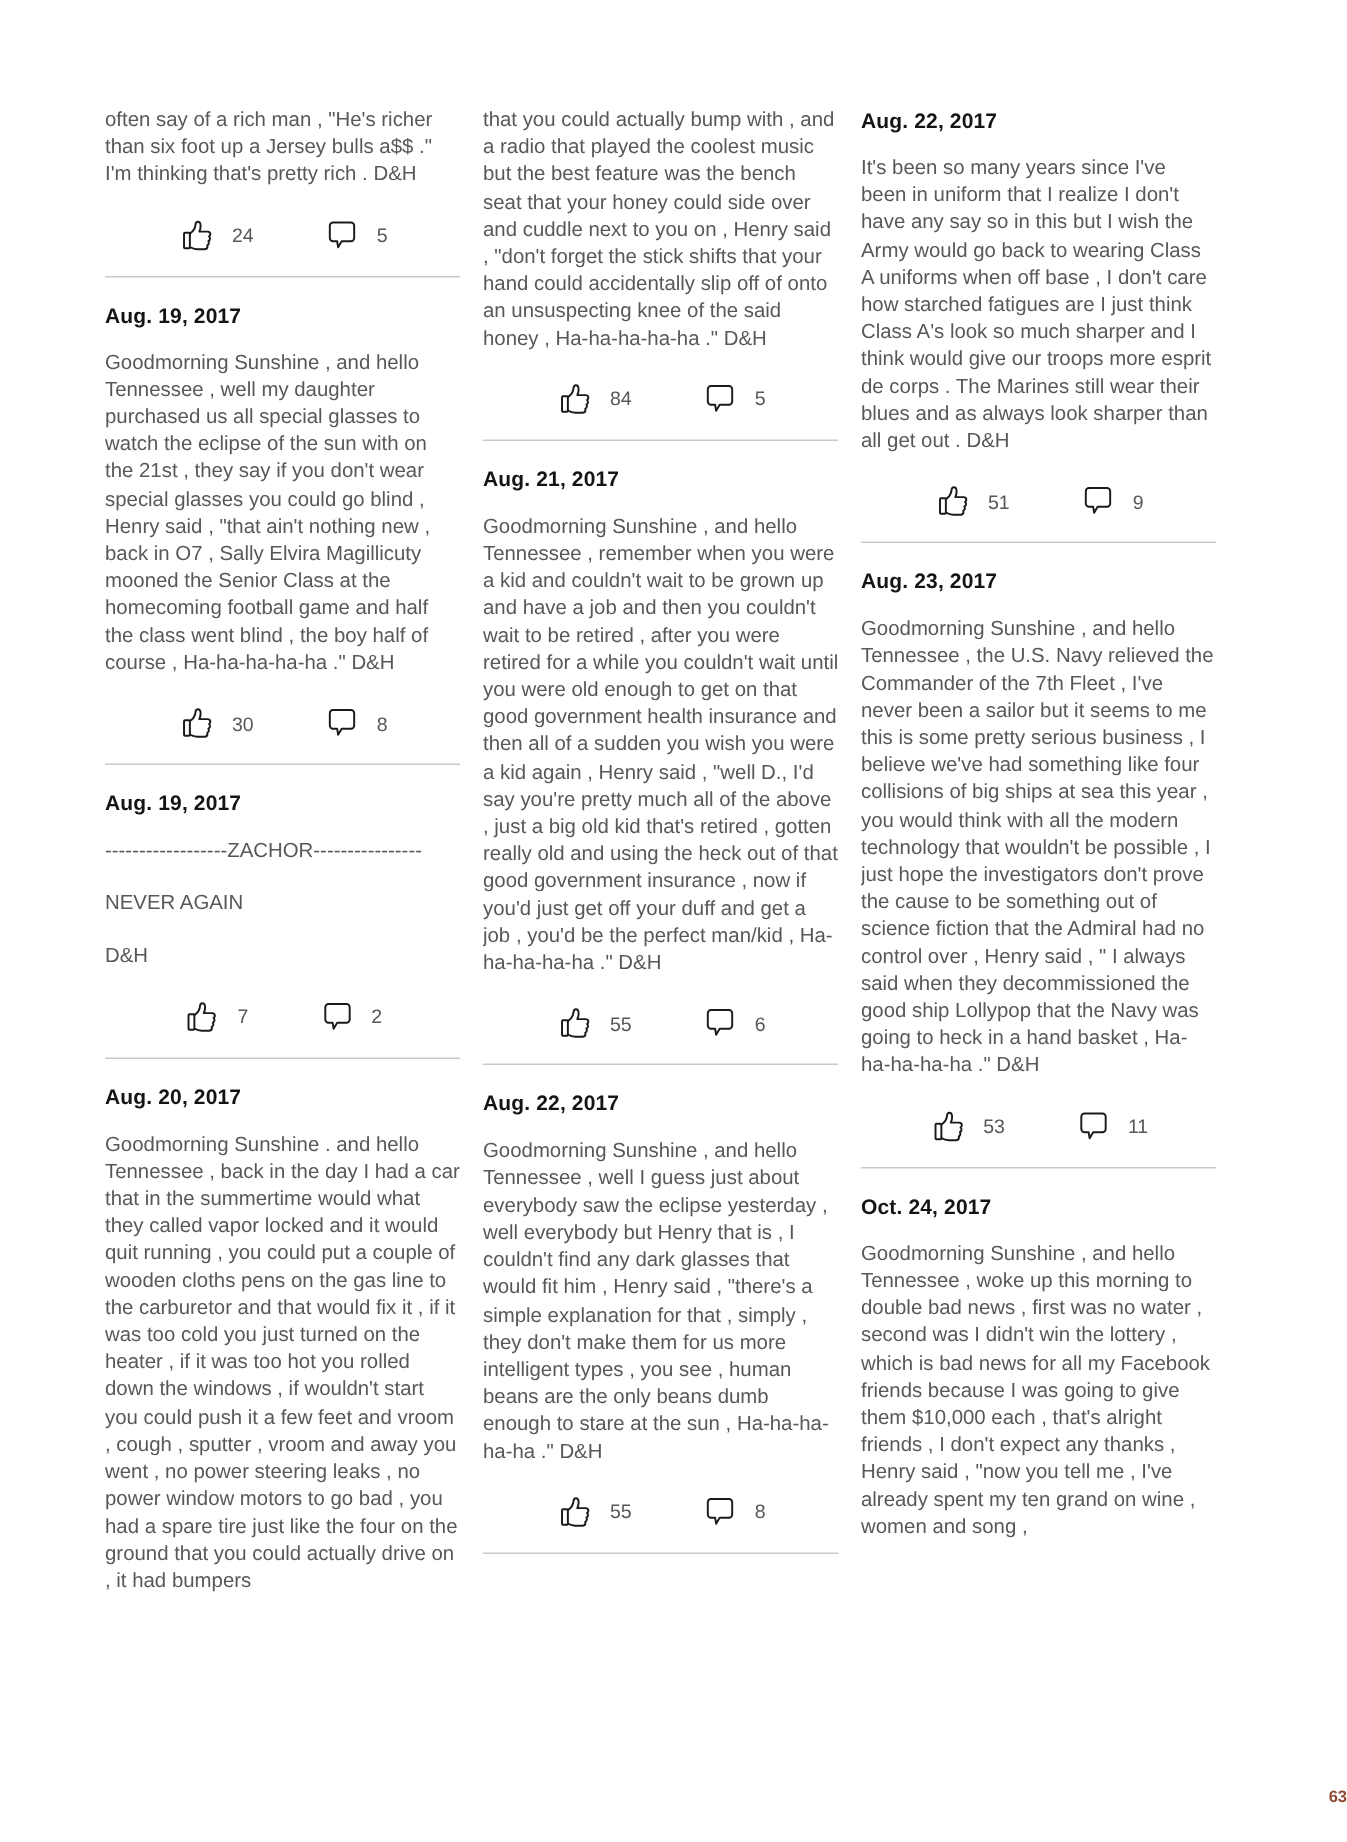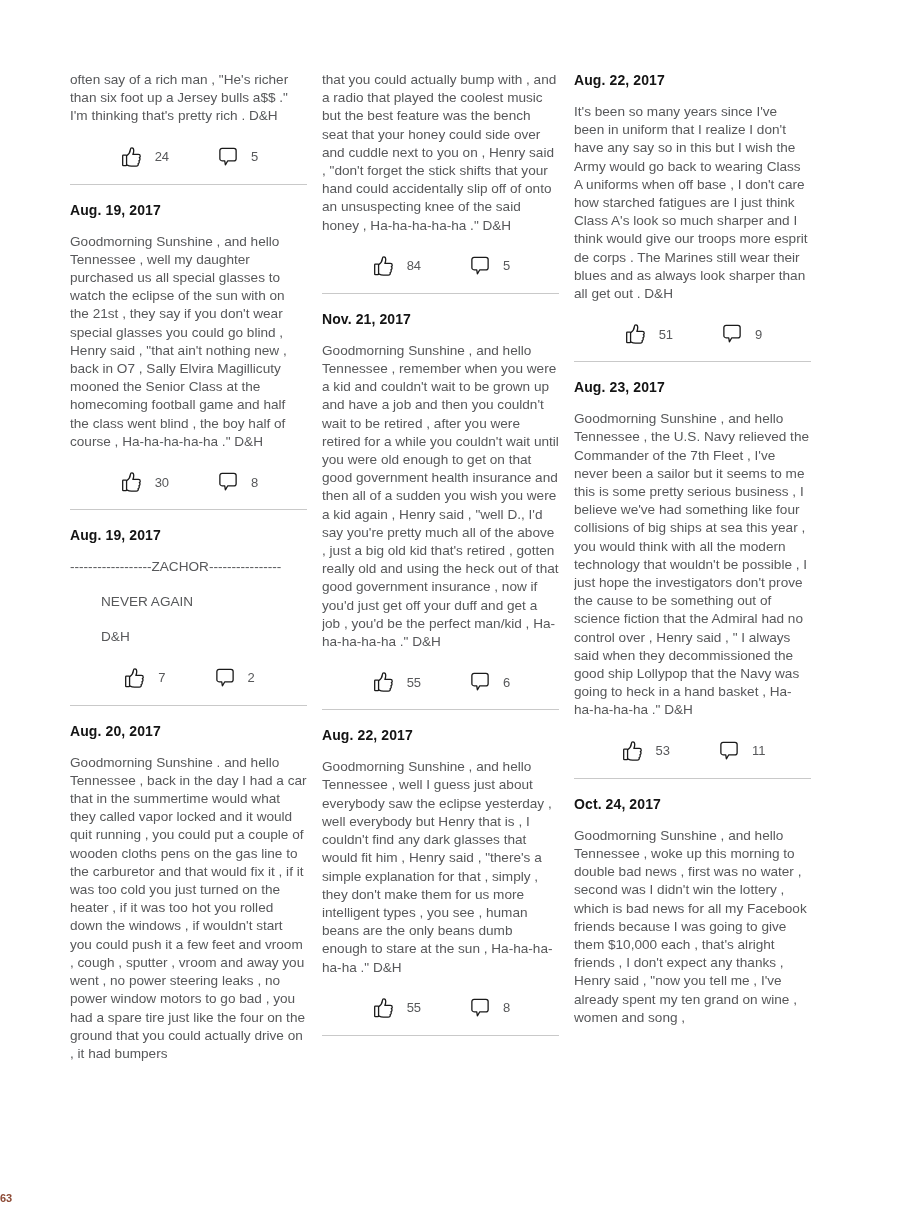--- a/index.html
+++ b/index.html
@@ -11,34 +11,34 @@
     position:absolute;top:71px;left:70px;display:flex;gap:15px;height:1094px;overflow:hidden;
   }
   .column{flex:0 0 237px;width:237px;overflow:hidden;}
   .post-date{
     font-size:14px;font-weight:bold;color:#141414;margin:17px 0 15px 0;letter-spacing:.1px;
   }
   .column .post:first-child .post-date{margin-top:1px;}
   .post-body p{
     margin:0;font-size:13.6px;line-height:18.2px;color:#57585a;
   }
-  .post-body p + p{margin-top:17px;margin-left:31px;}
+  .post-body p + p{margin-top:17px;}
   .engagement{
     display:flex;align-items:flex-end;justify-content:center;gap:46px;
     margin:14px 0 0 0;height:30px;
   }
   .eng-group{display:inline-flex;align-items:center;gap:10px;}
   .eng-icon{width:26px;height:26px;display:inline-block;}
   .eng-icon svg{width:26px;height:26px;display:block;}
   .count{font-size:13px;color:#57585a;}
   hr.divider{
     border:none;border-top:1px solid #c9c9c9;margin:14px 0 0 0;
   }
   .page-number{
-    position:absolute;bottom:24px;left:0;width:100%;text-align:left;
+    position:absolute;bottom:24px;left:0;width:100%;text-align:right;
     font-size:11px;font-weight:bold;color:#8d4a35;
   }
 </style>
 </head>
 <body>
 
 <div class="columns">
 
   <div class="column">
 
@@ -155,21 +155,21 @@
                 <path d="M4.5 6 C4.5 4.9 5.4 4 6.5 4 L17.5 4 C18.6 4 19.5 4.9 19.5 6 L19.5 13.5 C19.5 14.6 18.6 15.5 17.5 15.5 L11.8 15.5 L9.6 19.2 L9 15.5 L6.5 15.5 C5.4 15.5 4.5 14.6 4.5 13.5 Z"></path>
               </svg>
           </span>
           <span class="count">5</span>
         </span>
       </div>
       <hr class="divider">
     </article>
 
     <article class="post">
-      <h3 class="post-date">Nov. 21, 2017</h3>
+      <h3 class="post-date">Aug. 21, 2017</h3>
       <div class="post-body">
         <p>Goodmorning Sunshine , and hello Tennessee , remember when you were a kid and couldn't wait to be grown up and have a job and then you couldn't wait to be retired , after you were retired for a while you couldn't wait until you were old enough to get on that good government health insurance and then all of a sudden you wish you were a kid again , Henry said , "well D., I'd say you're pretty much all of the above , just a big old kid that's retired , gotten really old and using the heck out of that good government insurance , now if you'd just get off your duff and get a job , you'd be the perfect man/kid , Ha-ha-ha-ha-ha ." D&amp;H</p>
       </div>
       <div class="engagement">
         <span class="eng-group">
           <span class="eng-icon">
             <svg viewBox="0 0 24 24" fill="none" stroke="#1a1a1a" stroke-width="1.2" stroke-linejoin="round" stroke-linecap="round">
                 <path d="M7 10.8 C9 9.6 10.3 7.5 10.5 5.2 C10.6 4.1 11.1 3.5 11.9 3.5 C12.9 3.5 13.6 4.6 13.6 6.1 C13.6 7.2 13.3 8.5 12.8 9.6 L17.9 9.6 C18.9 9.6 19.6 10.3 19.6 11.2 C19.6 11.8 19.3 12.3 18.8 12.6 C19.2 12.9 19.4 13.4 19.4 13.9 C19.4 14.6 19 15.2 18.4 15.5 C18.6 15.8 18.7 16.1 18.7 16.5 C18.7 17.2 18.3 17.8 17.7 18.1 C17.8 18.3 17.8 18.5 17.8 18.7 C17.8 19.7 17 20.4 16 20.4 L11.5 20.4 C9.9 20.4 8.6 20 7 19.2"></path>
                 <rect x="3.4" y="10.3" width="3.6" height="9.6" rx="0.6"></rect>
               </svg>

